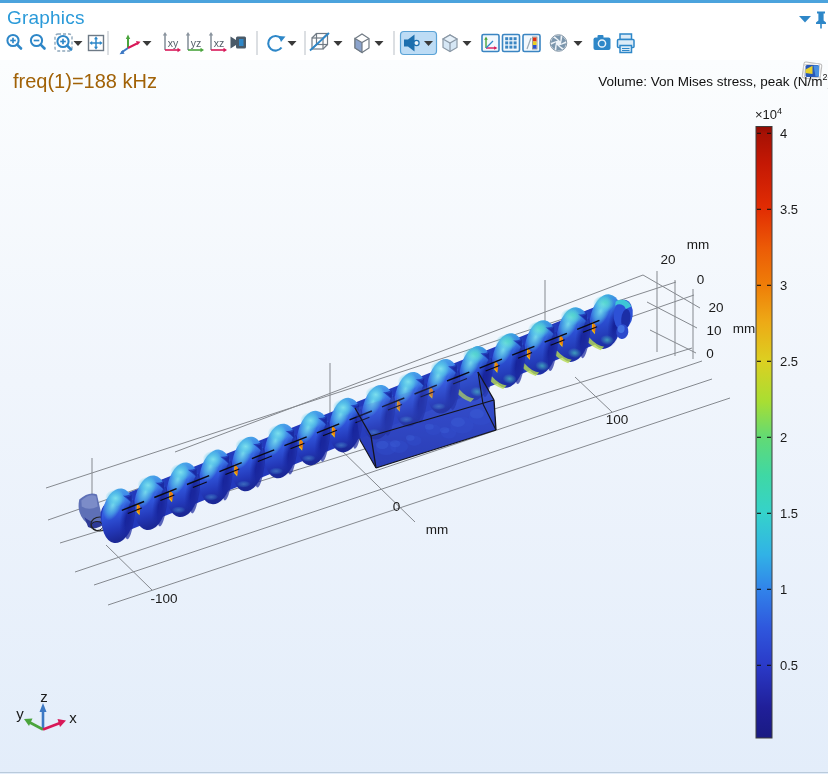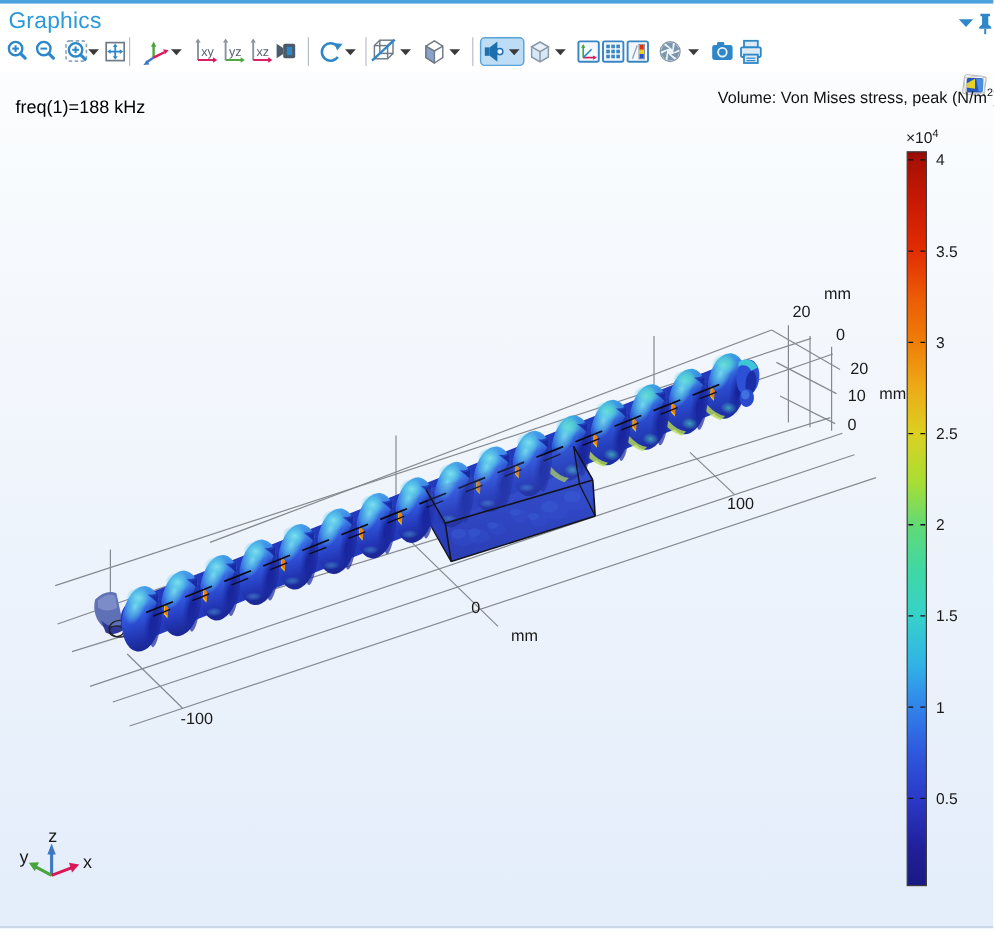--- a/index.html
+++ b/index.html
@@ -1,17 +1,17 @@
 <!DOCTYPE html>
 <html><head><meta charset="utf-8"><style>
 *{margin:0;padding:0;box-sizing:border-box}
 body{width:828px;height:778px;font-family:"Liberation Sans",sans-serif;background:#fff;position:relative;overflow:hidden}
 .topline{position:absolute;left:0;top:0;width:828px;height:3px;background:#4ba3dd}
 .title{position:absolute;left:7px;top:7px;font-size:19px;color:#2a9ad9;letter-spacing:0.2px}
-.freq{position:absolute;left:13px;top:81px;font-size:15px;color:#000000;z-index:5}
+.freq{position:absolute;left:13px;top:70px;font-size:20px;color:#a16207;z-index:5}
 .vol{position:absolute;left:4px;top:72px;width:828px;text-align:right;font-size:13.5px;color:#111;z-index:5}
 .vol sup{font-size:9px}
 .botline{position:absolute;left:0;top:772px;width:828px;height:1px;background:#b9cadb}
 svg{position:absolute;display:block}
 </style></head><body>
 <div class="topline"></div>
 <div class="title">Graphics</div>
 <svg style="left:0;top:0" width="828" height="60" viewBox="0 0 828 60">
     <polygon points="799,16 811,16 805,22.5" fill="#2e87c8"></polygon>
     <g fill="#2e87c8">

